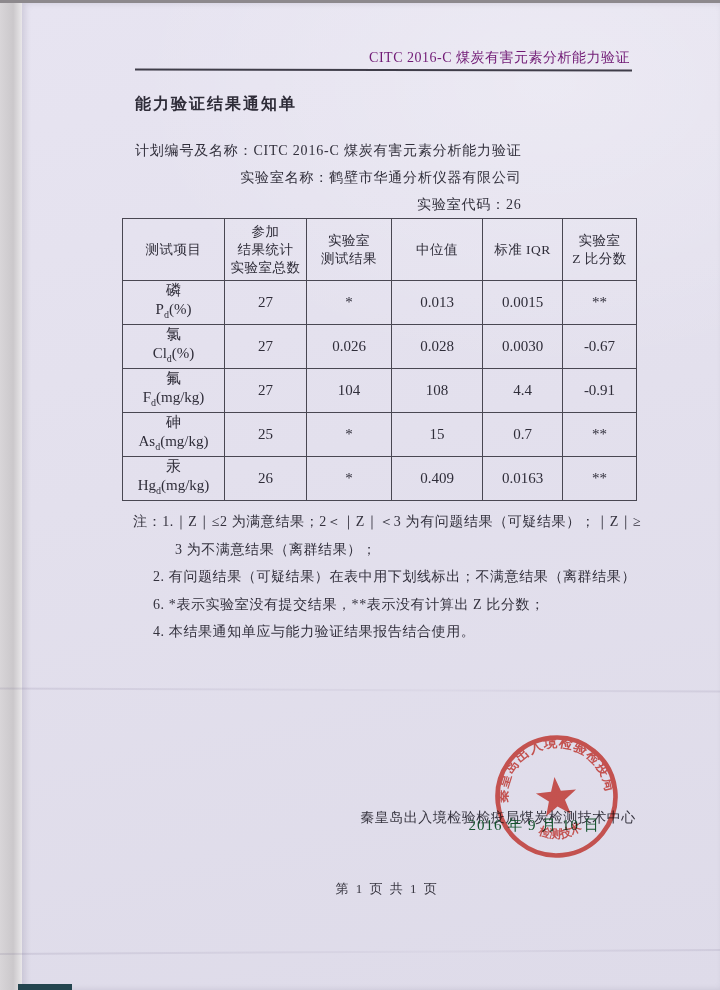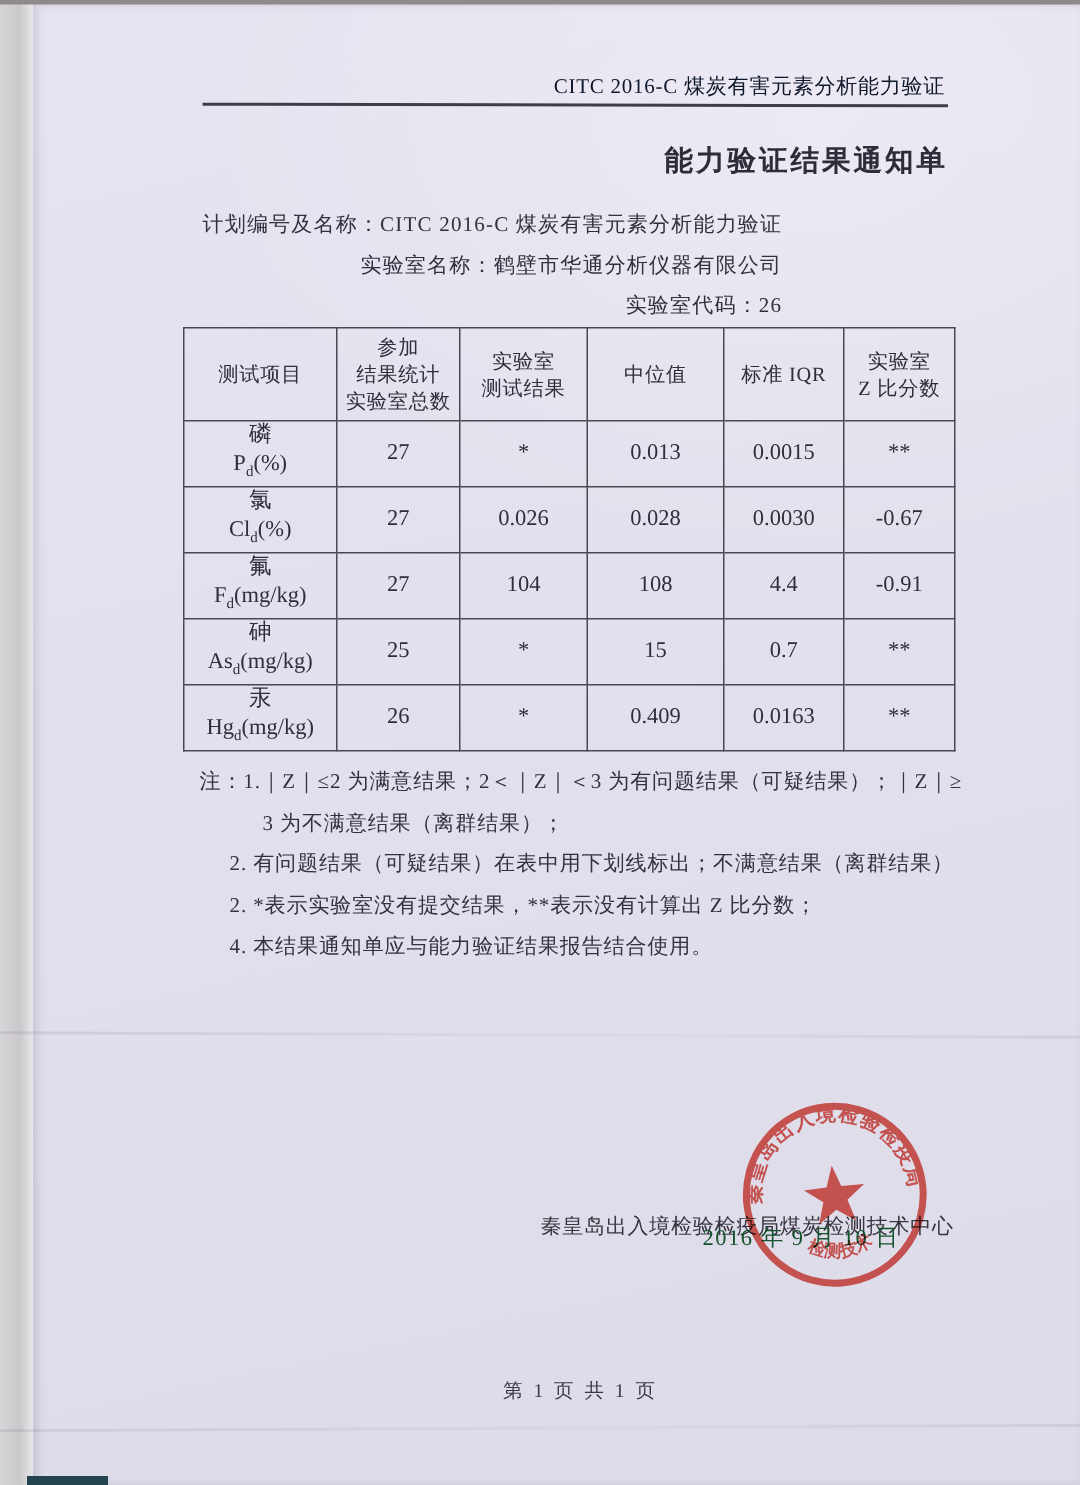--- a/index.html
+++ b/index.html
@@ -26,29 +26,29 @@
       linear-gradient(168deg,#e7e4f1 0%,#e3e0ed 45%,#dedbe9 100%);
     box-shadow:inset 3px 0 6px rgba(90,85,110,.18);
   }
   .crease{position:absolute;left:0;width:720px;height:2px;background:linear-gradient(90deg,rgba(115,105,140,.16),rgba(115,105,140,.05) 60%,rgba(115,105,140,.14));}
   .crease1{top:689px;transform:rotate(.25deg);}
   .crease2{top:951px;transform:rotate(-.3deg);}
   .corner-mark{position:absolute;left:18px;top:984px;width:54px;height:6px;background:#24454f;}
 
   .hdr-right{
     position:absolute;top:49px;right:90px;
-    font-size:14px;letter-spacing:.5px;color:#0f172a;
+    font-size:14px;letter-spacing:.5px;color:#701a75;
   }
   .hdr-rule{
     position:absolute;top:69px;left:135px;width:497px;height:1.6px;
     background:#3f3d49;transform:rotate(.12deg);
   }
   .doc-title{
     position:absolute;top:94px;left:135px;width:497px;
-    text-align:right;font-size:19px;font-weight:bold;letter-spacing:2px;color:#2e2c38;
+    text-align:left;font-size:16px;font-weight:bold;letter-spacing:2px;color:#2e2c38;
   }
   .info{position:absolute;left:135px;top:137px;font-size:14px;letter-spacing:.8px;line-height:27px;text-align:right;}
   .info div{white-space:nowrap;}
 
   table.results{
     position:absolute;left:122px;top:218px;border-collapse:collapse;
     table-layout:fixed;
   }
   table.results td,table.results th{
     border:1.4px solid #494752;
@@ -79,21 +79,21 @@
     position:absolute;top:816px;left:459px;width:150px;
     text-align:center;font-size:15px;letter-spacing:1px;white-space:nowrap;color:#14532d;
   }
 
   .stamp{
     position:absolute;left:492px;top:732px;width:129px;height:129px;
     opacity:.87;mix-blend-mode:multiply;transform:rotate(-6deg);
   }
 
   .footer{
-    position:absolute;top:918px;left:137px;width:500px;
+    position:absolute;top:880px;left:137px;width:500px;
     text-align:center;font-size:13px;letter-spacing:2px;color:#3a3843;
   }
 </style>
 </head>
 <body>
 
 <div class="scan-band"></div>
 <div class="paper"></div>
 <div class="scan-topline"></div>
 <div class="crease crease1"></div>
@@ -188,21 +188,21 @@
     <td>0.0163</td>
     <td>**</td>
   </tr>
 </tbody>
   </table>
 
 <div class="notes">
   <div class="n0">注：1.｜Z｜≤2 为满意结果；2＜｜Z｜＜3 为有问题结果（可疑结果）；｜Z｜≥</div>
   <div class="n2">3 为不满意结果（离群结果）；</div>
   <div class="n1">2. 有问题结果（可疑结果）在表中用下划线标出；不满意结果（离群结果）</div>
-  <div class="n1">2. *表示实验室没有提交结果，**表示没有计算出 Z 比分数；</div>
+  <div class="n1">6. *表示实验室没有提交结果，**表示没有计算出 Z 比分数；</div>
   <div class="n1">4. 本结果通知单应与能力验证结果报告结合使用。</div>
 </div>
 
 <div class="issuer-org">秦皇岛出入境检验检疫局煤炭检测技术中心</div>
 <div class="issue-date">2016 年 9 月 10 日</div>
 
 <div class="stamp">
   <svg viewBox="0 0 128 128" width="129" height="129">
     <circle cx="64" cy="64" r="58.5" fill="none" stroke="#da463d" stroke-width="4.6"></circle>
     <path id="arcTop" d="M 18,80.8 A 49,49 0 1 1 110,80.8" fill="none"></path>

